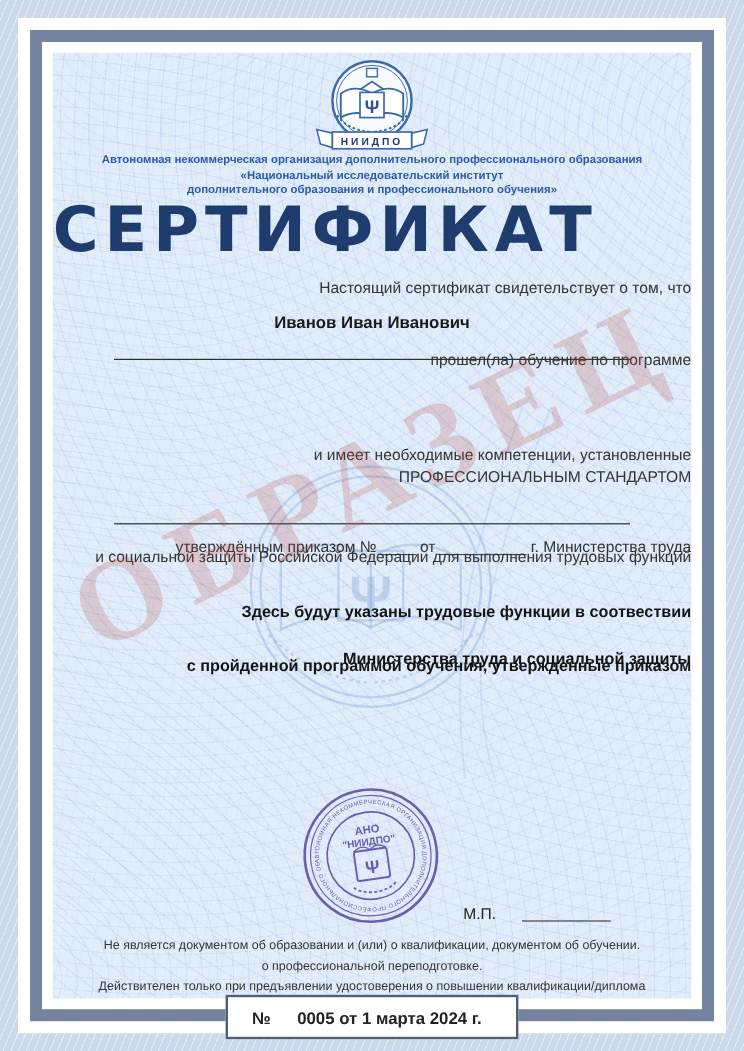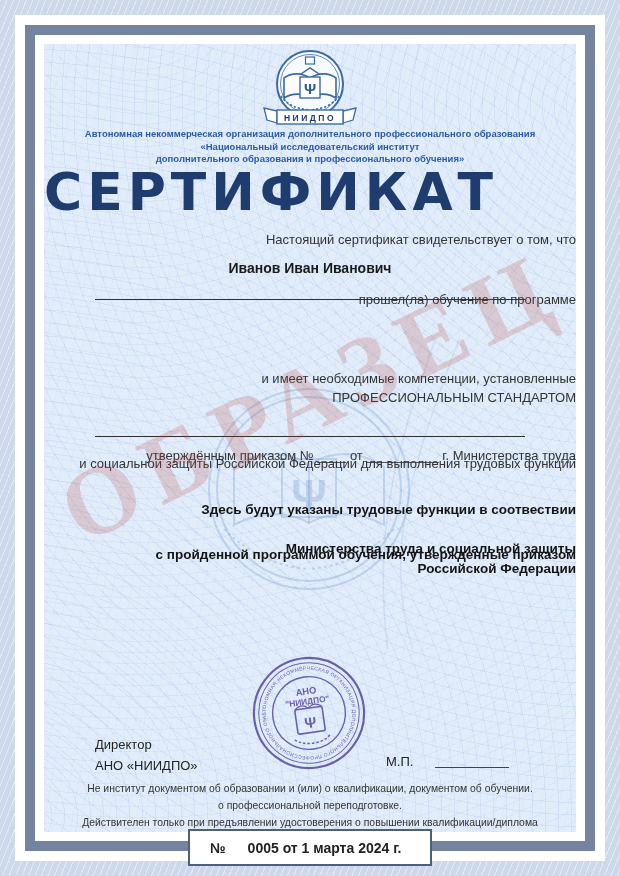--- a/index.html
+++ b/index.html
@@ -120,21 +120,20 @@
     <div class="cline" style="top:346px">ПРОФЕССИОНАЛЬНЫМ СТАНДАРТОМ</div>
 
     <div class="rule" style="top:392px"></div>
 
     <div class="cline" style="top:404px">утверждённым приказом № ____ от __________ г. Министерства труда</div>
     <div class="cline" style="top:412px">и социальной защиты Российской Федерации для выполнения трудовых функций</div>
 
     <div class="bold-line" style="top:458px">Здесь будут указаны трудовые функции в соотвествии</div>
     <div class="bold-line" style="top:503px">с пройденной программой обучения, утвержденные приказом</div>
     <div class="bold-line" style="top:497px">Министерства труда и социальной защиты</div>
-    <div class="bold-line" style="top:516.5px">Российской Федерации</div>
 
     <svg class="stamp" viewBox="0 0 120 120" aria-hidden="true">
       <defs>
         <path id="ringPath" d="M60,60 m-44,0 a44,44 0 1,1 88,0 a44,44 0 1,1 -88,0"></path>
       </defs>
       <g transform="rotate(-8 60 60)" opacity="0.9">
         <circle cx="60" cy="60" r="56" fill="none" stroke="#5b50a5" stroke-width="2.2"></circle>
         <circle cx="60" cy="60" r="51" fill="none" stroke="#5b50a5" stroke-width="1"></circle>
         <circle cx="60" cy="60" r="37" fill="none" stroke="#5b50a5" stroke-width="1.4"></circle>
         <text font-size="5" fill="#5b50a5" letter-spacing="0.4">
@@ -142,29 +141,25 @@
         </text>
         <text x="60" y="41" text-anchor="middle" font-size="9.5" font-weight="bold" fill="#5b50a5">АНО</text>
         <text x="60" y="51" text-anchor="middle" font-size="8.5" font-weight="bold" fill="#5b50a5">"НИИДПО"</text>
         <rect x="46" y="55" width="28" height="25" rx="2" fill="none" stroke="#5b50a5" stroke-width="1.6"></rect>
         <path d="M46,55 C51,51 56,51 60,55 C64,51 69,51 74,55" fill="none" stroke="#5b50a5" stroke-width="1.2"></path>
         <text x="60" y="75" text-anchor="middle" font-size="15" font-weight="bold" fill="#5b50a5">Ψ</text>
         <path d="M42,85 C50,93 70,93 78,85" fill="none" stroke="#5b50a5" stroke-width="1.5" stroke-dasharray="2.5 2"></path>
       </g>
     </svg>
 
-    <div class="director">
-      <div>Директор</div>
-      <div>АНО «НИИДПО»</div>
-    </div>
     <div class="mp">М.П.</div>
     <div class="sigline"></div>
 
     <div class="disclaimer">
-      <div>Не институт документом об образовании и (или) о квалификации, документом об обучении.</div>
+      <div>Не является документом об образовании и (или) о квалификации, документом об обучении.</div>
       <div>о профессиональной переподготовке.</div>
       <div>Действителен только при предъявлении удостоверения о повышении квалификации/диплома</div>
     </div>
 
   </div>
   </div>
   </div>
   </div>
 
   <div class="number-box">

